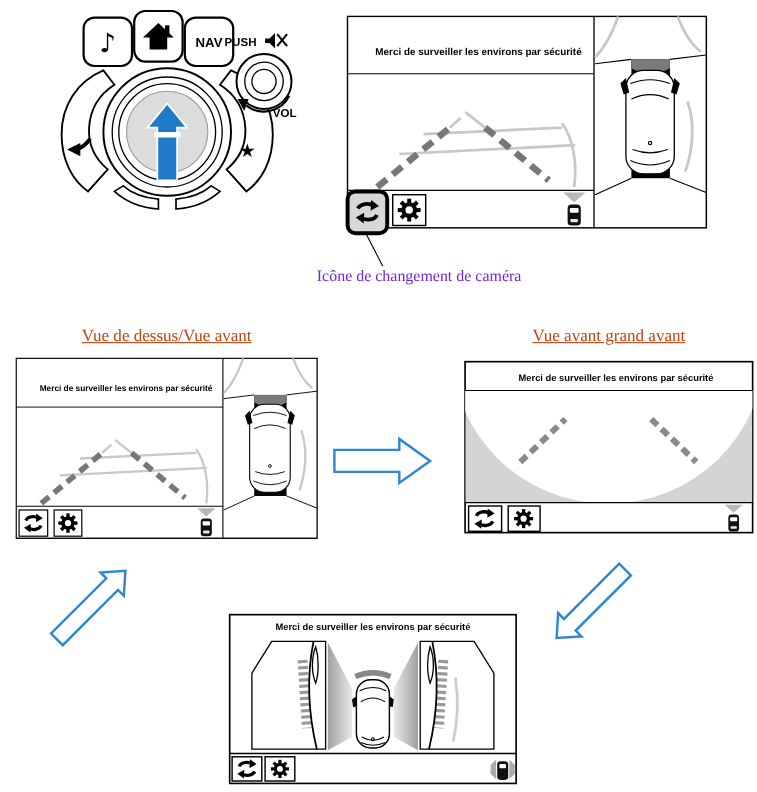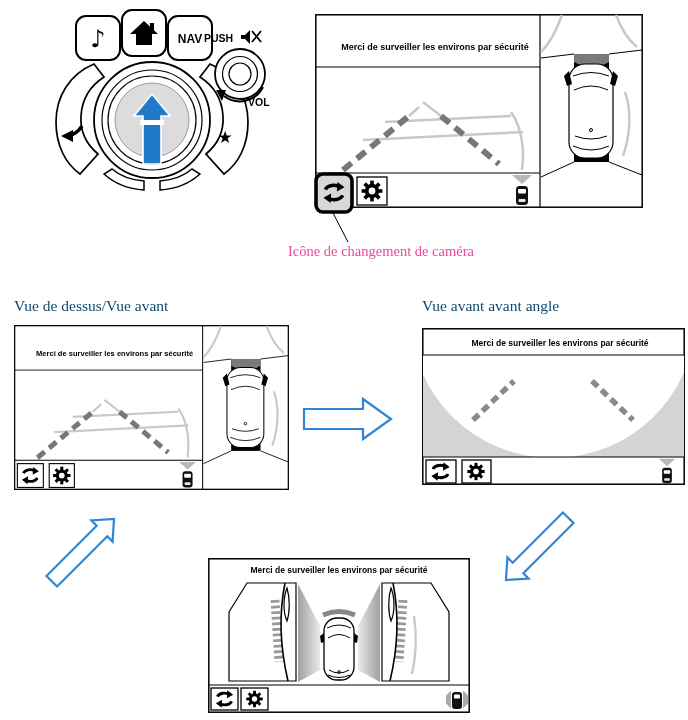--- a/index.html
+++ b/index.html
@@ -1,20 +1,20 @@
 <!DOCTYPE html>
 <html><head>
 <meta charset="utf-8">
 <style>
   html,body{margin:0;padding:0;background:#fff;}
   #stage{position:relative;width:688px;height:720px;background:#fff;overflow:hidden;
          font-family:"Liberation Serif", serif;}
   .abs{position:absolute;}
-  .viewlabel{font:15.5px "Liberation Serif", serif;color:#0c4a6e;}
-  .calloutlabel{font:14.5px "Liberation Serif", serif;color:#ec4899;white-space:nowrap;}
+  .viewlabel{font:15.5px "Liberation Serif", serif;color:#c2410c;text-align:center;text-decoration:underline;}
+  .calloutlabel{font:14.5px "Liberation Serif", serif;color:#6d28d9;white-space:nowrap;}
   svg{display:block;overflow:visible;}
   .msg-text{font:bold 9px "Liberation Sans", sans-serif;paint-order:stroke;stroke:#fff;stroke-width:2.2px;fill:#000;}
   .msg-text-sm{font:bold 8.5px "Liberation Sans", sans-serif;paint-order:stroke;stroke:#fff;stroke-width:2px;fill:#000;}
   .lightline{stroke:#c8c8c8;stroke-width:2.5;fill:none;}
   .thinln{stroke:#000;stroke-width:1;fill:none;}
   .ctl-label{font:bold 12px "Liberation Sans", sans-serif;fill:#000;}
   .ctl-small{font:bold 10.5px "Liberation Sans", sans-serif;fill:#000;}
   .glyph{font-family:"DejaVu Sans", sans-serif;fill:#000;}
 </style>
 </head>
@@ -181,21 +181,21 @@
       <use href="#sym-camswitch" x="6.5" y="166" width="25" height="25"></use>
     </g>
   </svg>
 
   <svg class="abs" style="left:329px;top:210px" width="24" height="36" viewBox="0 0 24 36">
     <line x1="4" y1="3" x2="19" y2="32" stroke="#000" stroke-width="1"></line>
   </svg>
   <div class="abs calloutlabel" style="left:288px;top:243px">Icône de changement de caméra</div>
 
   <div class="abs viewlabel" style="left:14px;top:297px;width:275px">Vue de dessus/Vue avant</div>
-  <div class="abs viewlabel" style="left:422px;top:297px;width:263px">Vue avant avant angle</div>
+  <div class="abs viewlabel" style="left:422px;top:297px;width:263px">Vue avant grand avant</div>
 
   <svg class="abs" style="left:14px;top:325px" width="275" height="165" viewBox="0 0 275 165">
     <use href="#sym-topfront" width="275" height="165"></use>
   </svg>
 
   <svg class="abs" style="left:422px;top:328px" width="263" height="157" viewBox="0 0 263 157">
     <rect x="0.8" y="0.8" width="261.4" height="155.4" fill="#fff" stroke="#000" stroke-width="1.5"></rect>
     <clipPath id="clipWide">
         <rect x="1" y="27" width="261" height="102"></rect>
       </clipPath>

